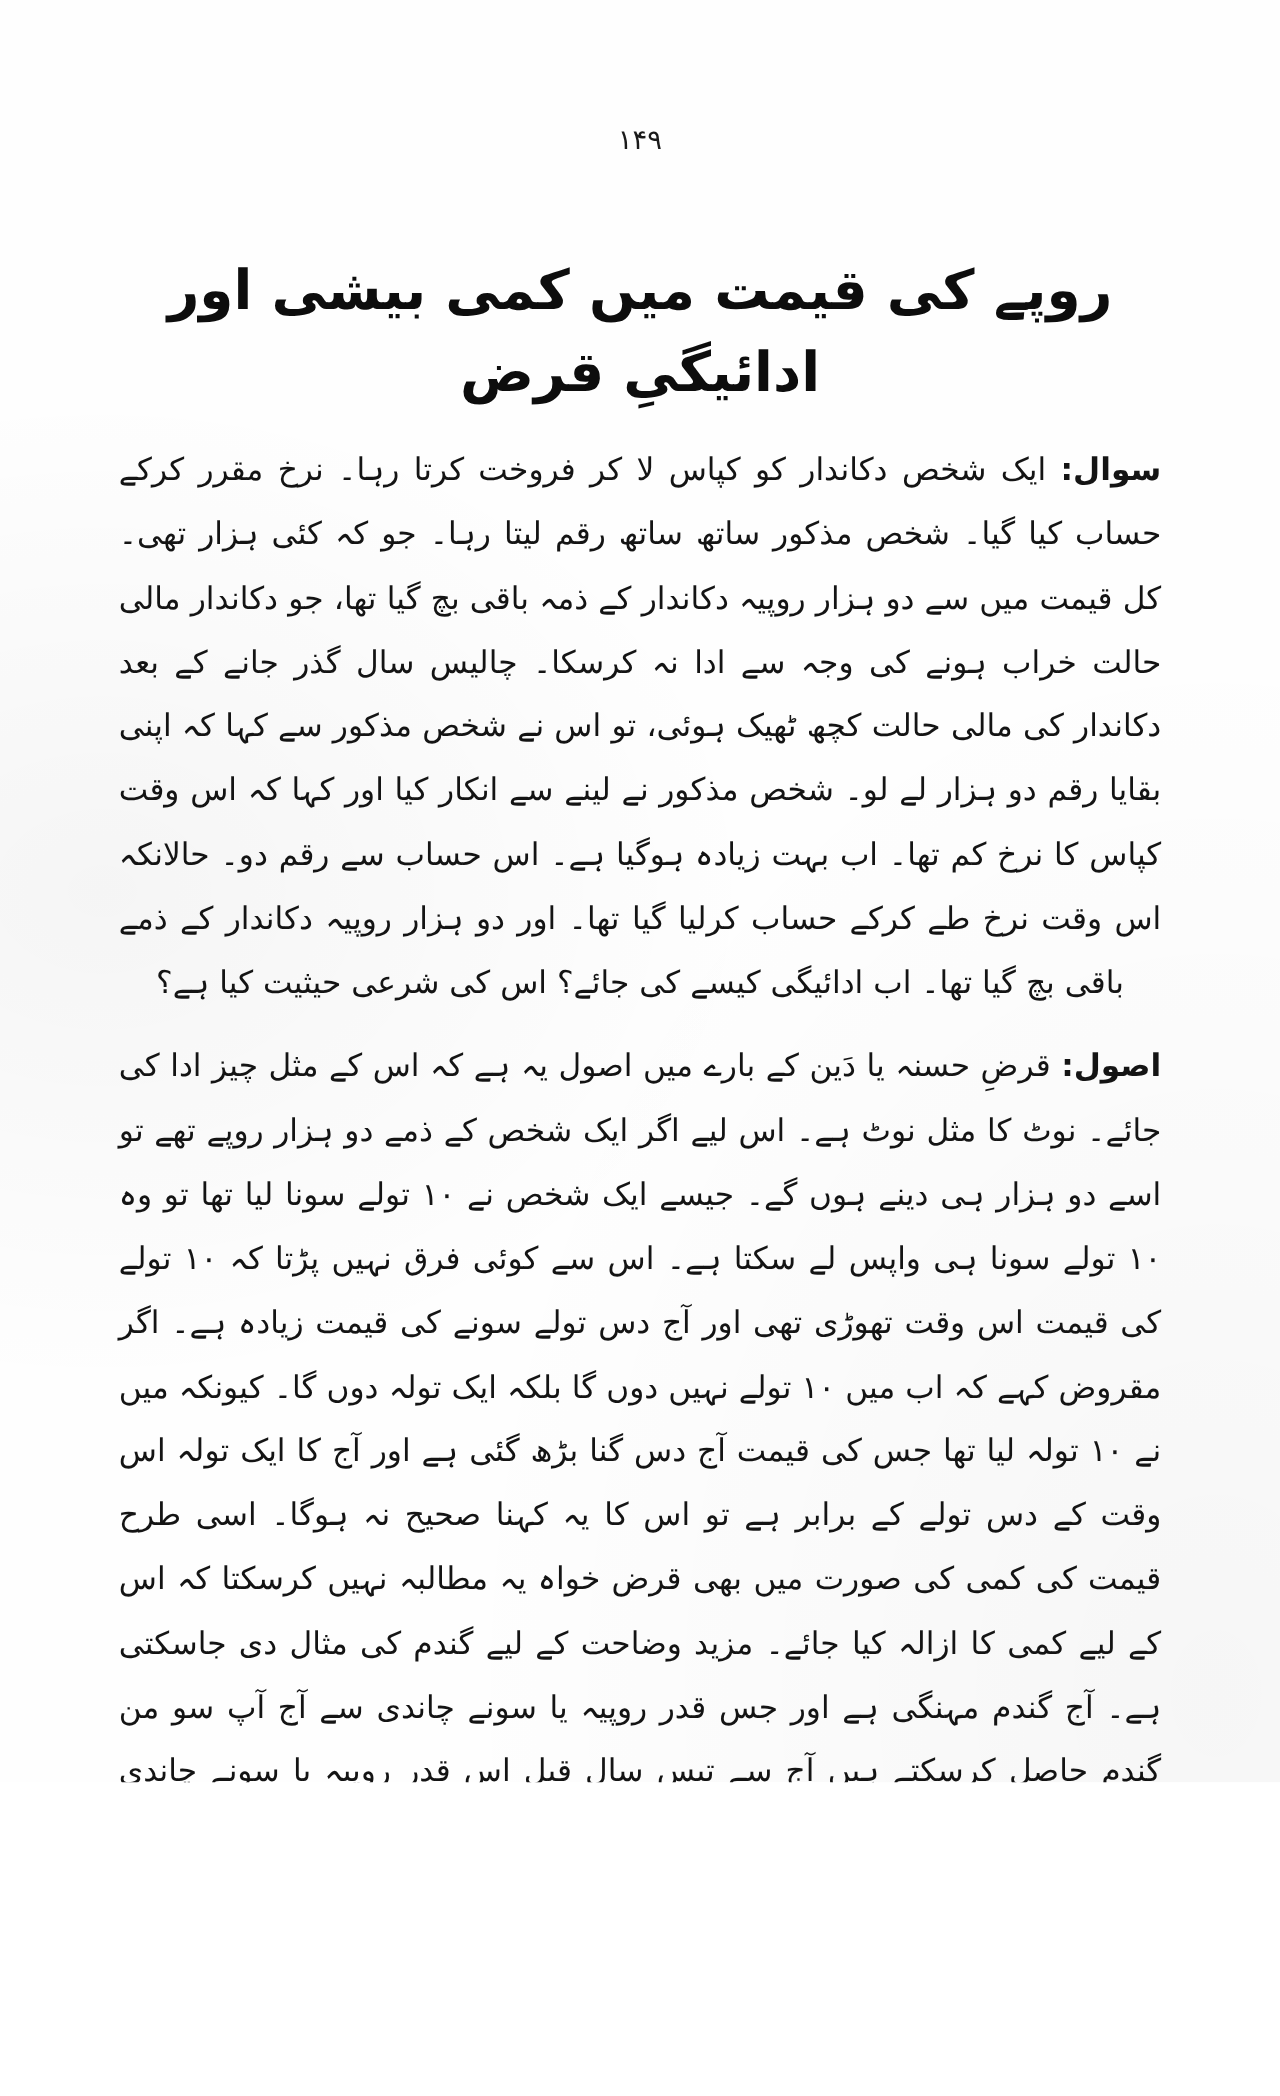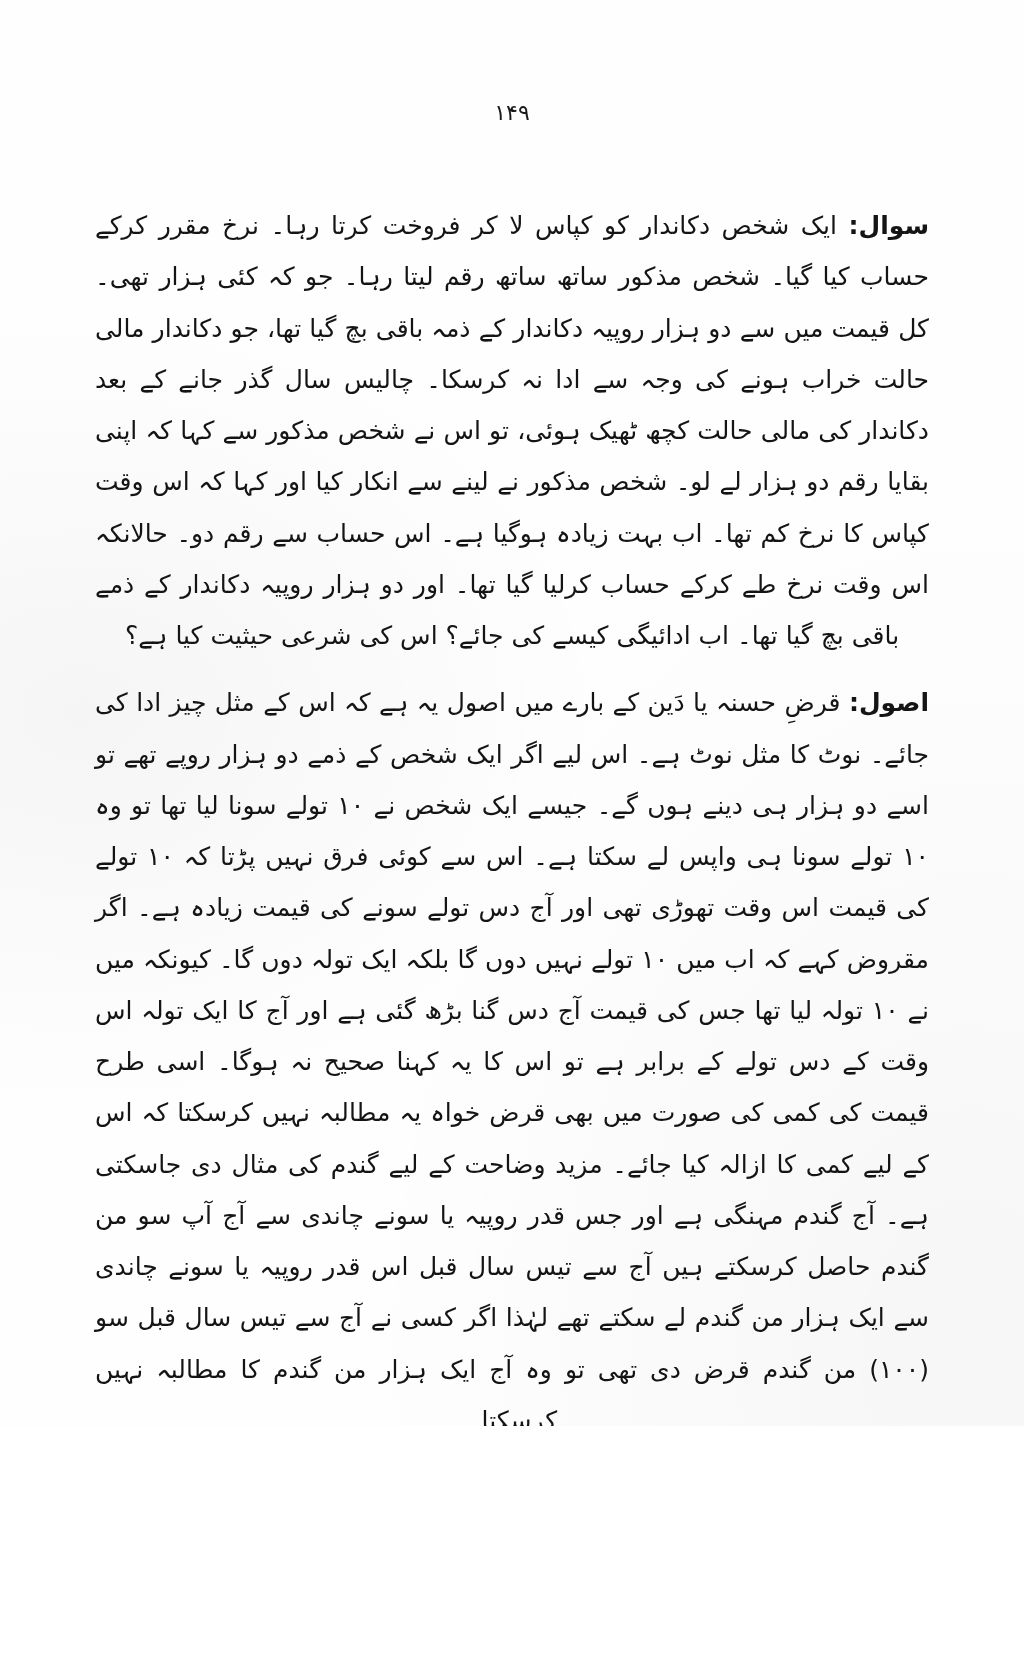--- a/index.html
+++ b/index.html
@@ -76,20 +76,21 @@
 </style>
 </head>
 <body>
 
 <div class="page">
 
   <div class="page-number">۱۴۹</div>
 
   <div class="content">
 
+    <h1 class="doc-title">روپے کی قیمت میں کمی بیشی اور ادائیگیِ قرض</h1>
 
     <p class="para question">
       <span class="lead">سوال:</span>
       <span>ایک شخص دکاندار کو کپاس لا کر فروخت کرتا رہا۔ نرخ مقرر کرکے حساب کیا گیا۔ شخص مذکور ساتھ ساتھ رقم لیتا رہا۔ جو کہ کئی ہزار تھی۔ کل قیمت میں سے دو ہزار روپیہ دکاندار کے ذمہ باقی بچ گیا تھا، جو دکاندار مالی حالت خراب ہونے کی وجہ سے ادا نہ کرسکا۔ چالیس سال گذر جانے کے بعد دکاندار کی مالی حالت کچھ ٹھیک ہوئی، تو اس نے شخص مذکور سے کہا کہ اپنی بقایا رقم دو ہزار لے لو۔ شخص مذکور نے لینے سے انکار کیا اور کہا کہ اس وقت کپاس کا نرخ کم تھا۔ اب بہت زیادہ ہوگیا ہے۔ اس حساب سے رقم دو۔ حالانکہ اس وقت نرخ طے کرکے حساب کرلیا گیا تھا۔ اور دو ہزار روپیہ دکاندار کے ذمے باقی بچ گیا تھا۔ اب ادائیگی کیسے کی جائے؟ اس کی شرعی حیثیت کیا ہے؟</span>
     </p>
 
     <p class="para answer">
       <span class="lead">اصول:</span>
       <span>قرضِ حسنہ یا دَین کے بارے میں اصول یہ ہے کہ اس کے مثل چیز ادا کی جائے۔ نوٹ کا مثل نوٹ ہے۔ اس لیے اگر ایک شخص کے ذمے دو ہزار روپے تھے تو اسے دو ہزار ہی دینے ہوں گے۔ جیسے ایک شخص نے ۱۰ تولے سونا لیا تھا تو وہ ۱۰ تولے سونا ہی واپس لے سکتا ہے۔ اس سے کوئی فرق نہیں پڑتا کہ ۱۰ تولے کی قیمت اس وقت تھوڑی تھی اور آج دس تولے سونے کی قیمت زیادہ ہے۔ اگر مقروض کہے کہ اب میں ۱۰ تولے نہیں دوں گا بلکہ ایک تولہ دوں گا۔ کیونکہ میں نے ۱۰ تولہ لیا تھا جس کی قیمت آج دس گنا بڑھ گئی ہے اور آج کا ایک تولہ اس وقت کے دس تولے کے برابر ہے تو اس کا یہ کہنا صحیح نہ ہوگا۔ اسی طرح قیمت کی کمی کی صورت میں بھی قرض خواہ یہ مطالبہ نہیں کرسکتا کہ اس کے لیے کمی کا ازالہ کیا جائے۔ مزید وضاحت کے لیے گندم کی مثال دی جاسکتی ہے۔ آج گندم مہنگی ہے اور جس قدر روپیہ یا سونے چاندی سے آج آپ سو من گندم حاصل کرسکتے ہیں آج سے تیس سال قبل اس قدر روپیہ یا سونے چاندی سے ایک ہزار من گندم لے سکتے تھے لہٰذا اگر کسی نے آج سے تیس سال قبل سو (۱۰۰) من گندم قرض دی تھی تو وہ آج ایک ہزار من گندم کا مطالبہ نہیں کرسکتا۔</span>
     </p>

